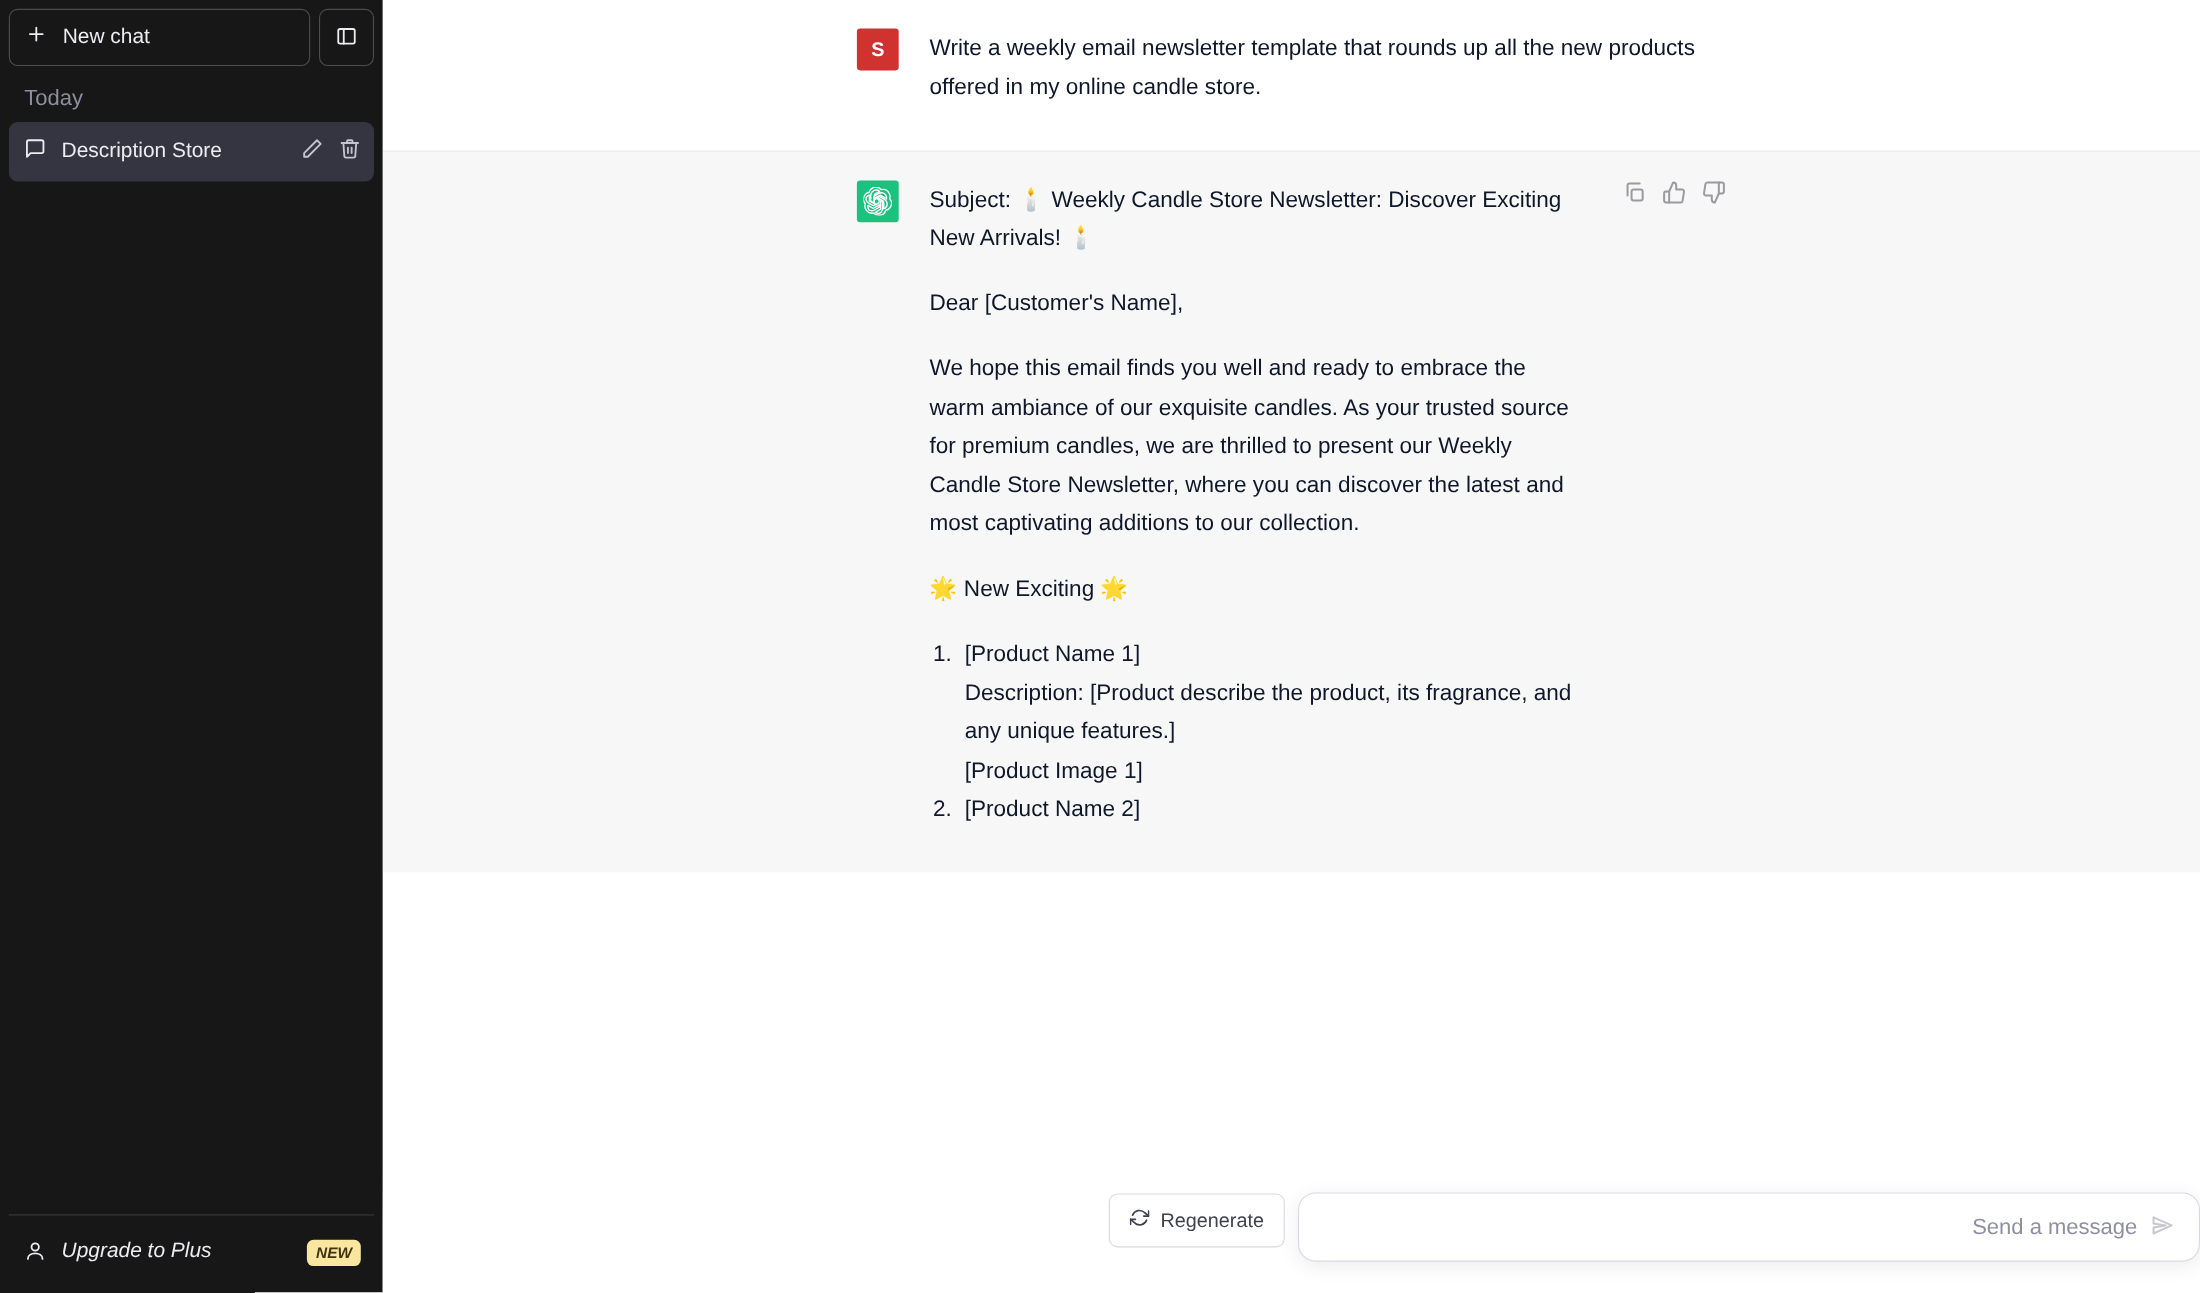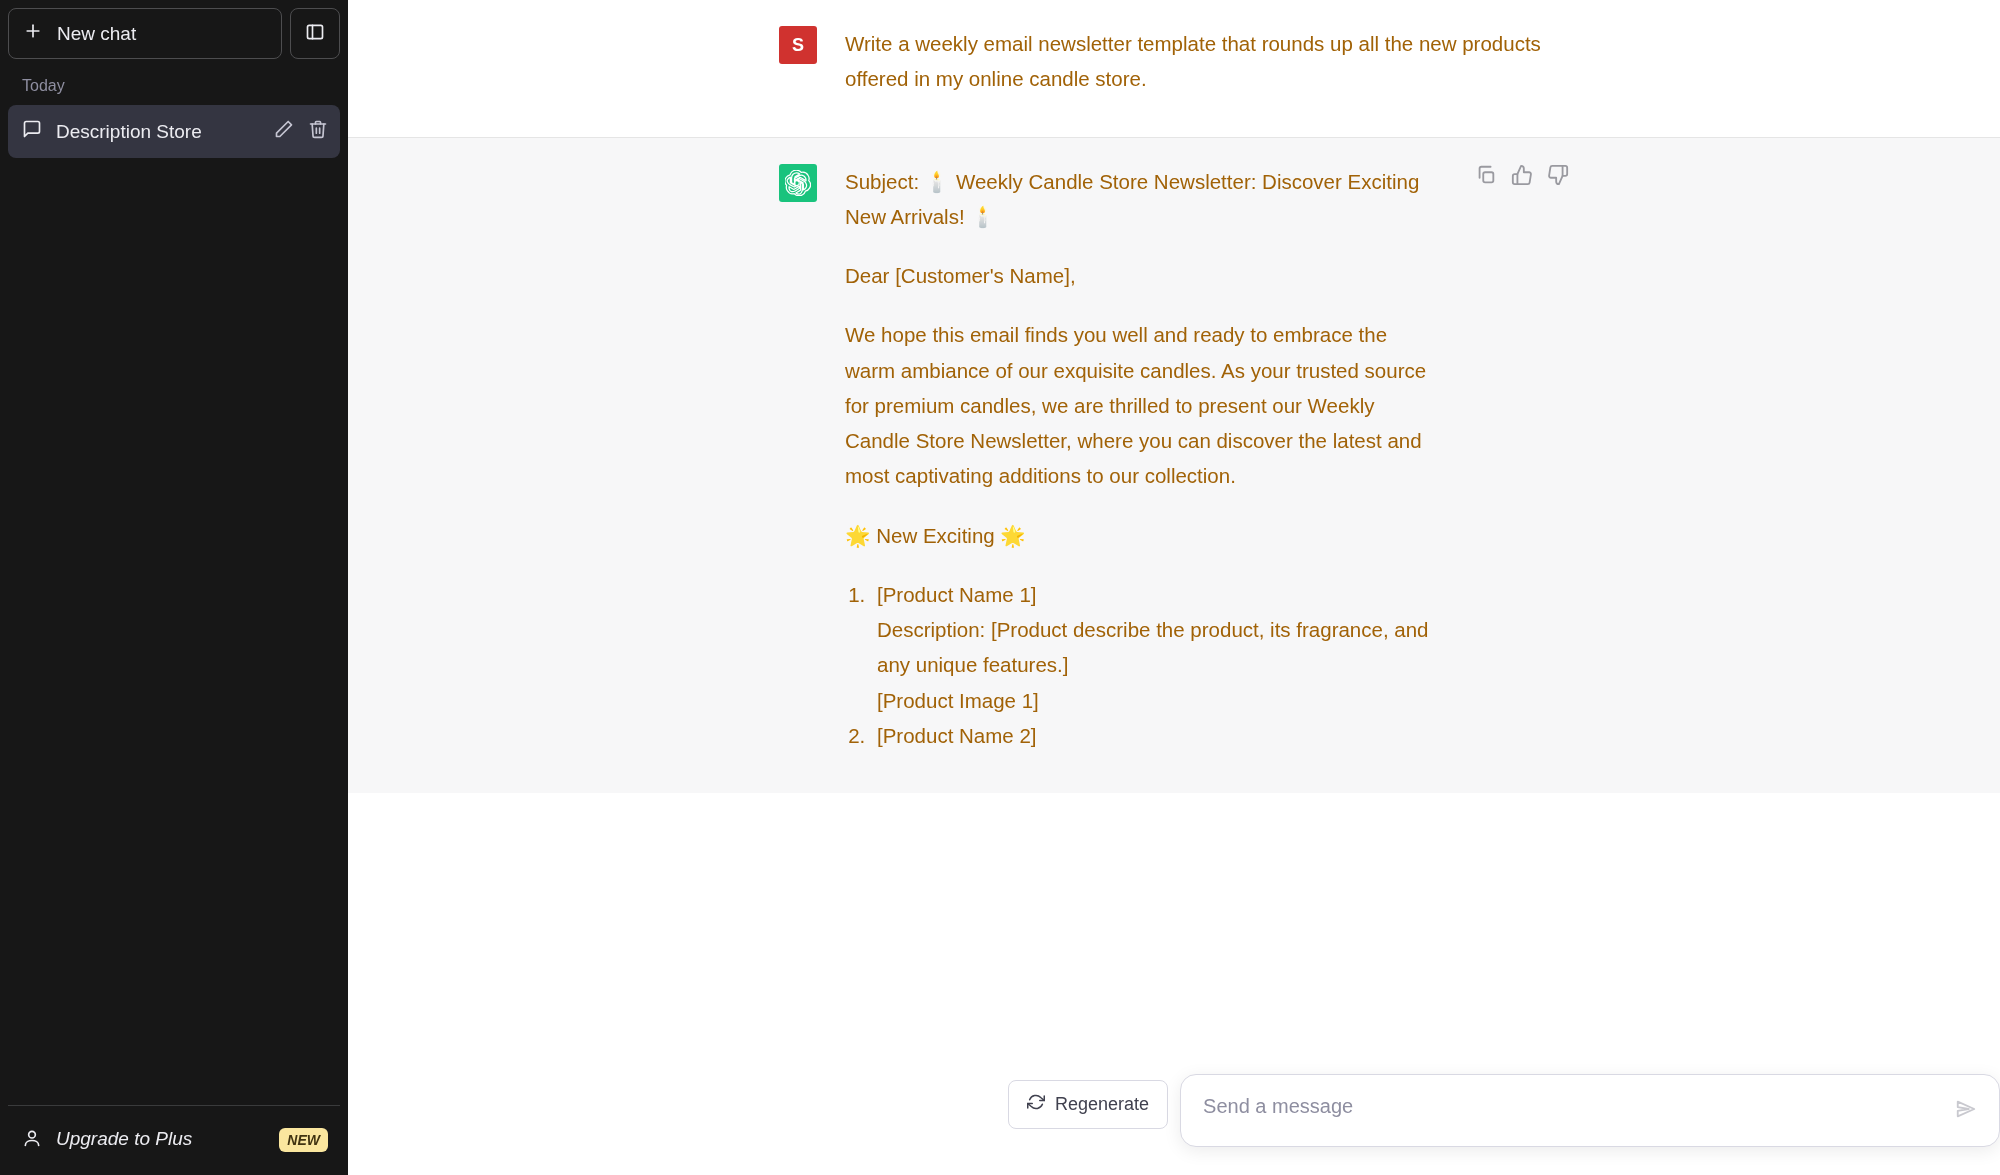--- a/index.html
+++ b/index.html
@@ -4,57 +4,57 @@
 <style>
   * { box-sizing: border-box; margin: 0; padding: 0; }
   html, body { width: 100%; height: 100%; font-family: -apple-system, BlinkMacSystemFont, "Segoe UI", Helvetica, Arial, sans-serif; }
   body { display: flex; background: #fff; color: #202123; overflow: hidden; }
 
   
   .sidebar { width: 348px; background: #171717; color: #ececf1; display: flex; flex-direction: column; padding: 8px; }
   .sidebar-top { display: flex; gap: 8px; }
   .new-chat-btn { flex: 1; display: flex; align-items: center; gap: 14px; padding: 12px 14px; border: 1px solid #4d4d4f; border-radius: 8px; cursor: pointer; font-size: 19px; color: #ececf1; background: transparent; }
   .collapse-btn { width: 50px; display: flex; align-items: center; justify-content: center; border: 1px solid #4d4d4f; border-radius: 8px; cursor: pointer; background: transparent; color: #ececf1; }
-  .sidebar-section-label { font-size: 16px; color: #8e8ea0; padding: 18px 12px 10px 14px; }
+  .sidebar-section-label { font-size: 20px; color: #8e8ea0; padding: 18px 12px 10px 14px; }
   .chat-list { flex: 1; overflow-y: auto; }
   .chat-item { display: flex; align-items: center; gap: 14px; padding: 14px 12px 14px 14px; border-radius: 8px; background: #343541; cursor: pointer; font-size: 19px; }
   .chat-item .title { flex: 1; white-space: nowrap; overflow: hidden; text-overflow: ellipsis; }
   .chat-item .row-actions { display: flex; gap: 14px; color: #c5c5d2; }
   .chat-item .row-actions svg { width: 20px; height: 20px; }
   .sidebar-divider { border-top: 1px solid #3a3b3c; margin: 8px 0; }
   .upgrade-row { display: flex; align-items: flex-start; gap: 14px; padding: 14px 12px 14px 14px; border-radius: 8px; cursor: pointer; font-size: 19px; font-style: italic; }
   .badge-new { margin-left: auto; background: #fae69e; color: #403311; font-size: 14px; font-weight: 600; padding: 4px 8px; border-radius: 6px; }
 
   
   .main { flex: 1; position: relative; display: flex; flex-direction: column; background: #fff; }
   .conversation { flex: 1; overflow-y: auto; padding-bottom: 140px; }
   .message-row { display: flex; justify-content: center; padding: 26px 0 40px; }
   .message-row.user { background: #ffffff; border-bottom: 1px solid #e5e5e5; }
   .message-row.assistant { background: #f7f7f8; }
   .message-inner { width: 100%; max-width: 830px; display: flex; gap: 28px; padding: 0 20px; }
   .avatar { width: 38px; height: 38px; border-radius: 3px; flex-shrink: 0; display: flex; align-items: center; justify-content: center; font-weight: 600; color: #fff; font-size: 18px; }
   .avatar.user-av { background: #d0322f; }
   .avatar.assistant-av { background: #19c37d; }
   .assistant-av svg { width: 26px; height: 26px; }
-  .content { flex: 1; font-size: 20.5px; line-height: 1.72; color: #a16207; }
+  .content { flex: 1; font-size: 20.5px; line-height: 1.72; color: #0f172a; }
   .content p { margin-bottom: 24px; }
   .content ol { padding-left: 26px; }
   .content ol li { padding-left: 6px; margin-bottom: 0; }
   .content ol li .li-line { display: block; }
   .msg-actions { display: flex; gap: 14px; color: #9a9aa0; margin-left: 10px; }
   .msg-actions .act { cursor: pointer; }
   .msg-actions svg { width: 22px; height: 22px; }
 
   
   .input-area { position: absolute; bottom: 0; left: 0; right: 0; padding: 20px 0 28px; background: linear-gradient(180deg, rgba(255,255,255,0) 0%, #fff 45%); display: flex; flex-direction: row; align-items: center; }
   .regen-wrap { width: 100%; max-width: 850px; display: flex; justify-content: flex-end; padding: 0 12px 12px; position: relative; }
   .regen-btn { display: flex; align-items: center; gap: 10px; background: #fff; border: 1px solid #d9d9e3; border-radius: 8px; padding: 12px 18px; font-size: 18px; color: #40414f; cursor: pointer; }
   .scroll-down-btn { position: absolute; right: -72px; top: 8px; width: 36px; height: 36px; border-radius: 50%; border: 1px solid #d9d9e3; background: #fff; display: flex; align-items: center; justify-content: center; cursor: pointer; color: #6e6e80; }
   .composer { width: 100%; max-width: 850px; position: relative; }
-  .composer-box { width: 100%; border: 1px solid #d9d9e3; border-radius: 16px; background: #fff; box-shadow: 0 4px 18px rgba(0,0,0,0.08); padding: 20px 56px 28px 22px; font-size: 20px; color: #2d2d2d; }
+  .composer-box { width: 100%; border: 1px solid #d9d9e3; border-radius: 16px; background: #fff; box-shadow: 0 4px 18px rgba(0,0,0,0.08); padding: 20px 56px 18px 22px; font-size: 20px; color: #2d2d2d; text-align: right; }
   .composer-box::placeholder { color: #8e8ea0; }
   .send-btn { position: absolute; right: 16px; top: 50%; transform: translateY(-50%); width: 36px; height: 36px; display: flex; align-items: center; justify-content: center; border: none; background: transparent; color: #c9c9cf; cursor: pointer; border-radius: 8px; }
 
   svg { stroke: currentColor; fill: none; stroke-width: 2; stroke-linecap: round; stroke-linejoin: round; }
 </style>
 </head>
 <body>
 
 <aside class="sidebar">
   <div class="sidebar-top">

